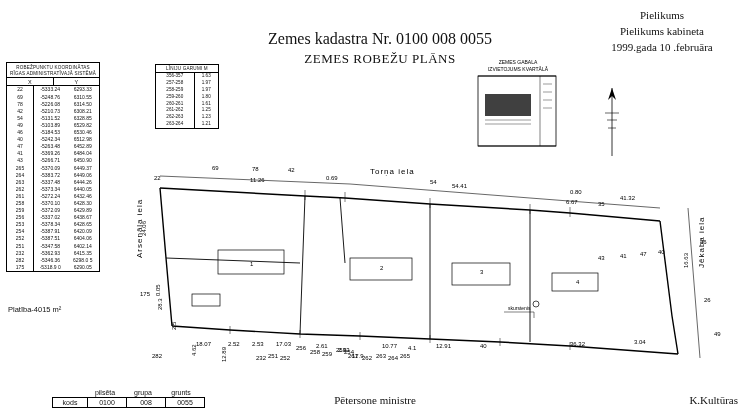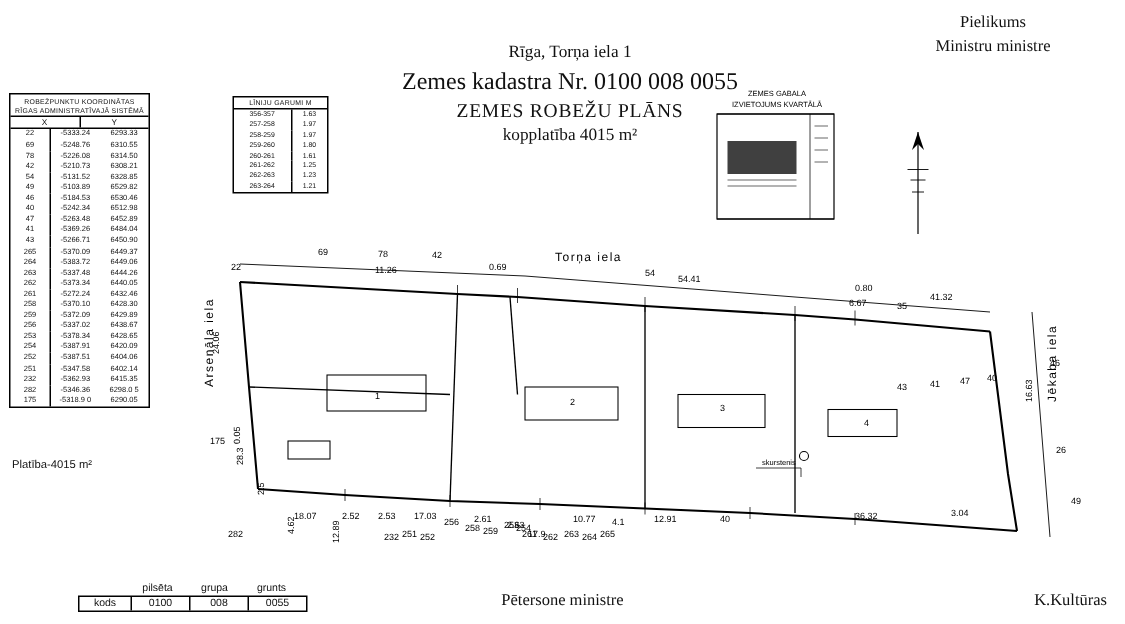--- a/index.html
+++ b/index.html
@@ -150,29 +150,28 @@
     fill: #000;
   }
   .lbl { font-size: 6px; }
   .lbl-sm { font-size: 5px; }
   .street { font-size: 8px; letter-spacing: 1px; }
 </style>
 </head>
 <body>
 
 <div class="abs" id="header-center">
-  <div class="line1">Rīga, Torņa iela 1</div>
   <div class="line2">Zemes kadastra Nr. 0100 008 0055</div>
   <div class="line3">ZEMES ROBEŽU PLĀNS</div>
-  <div class="line5">kopplatība 4015 m²</div>
 </div>
 
 <div class="abs" id="header-right">
   <div>Pielikums</div>
-  <div>Ministru ministre</div>
+  <div>Pielikums kabineta</div>
+  <div>1999.gada  10 .februāra</div>
 </div>
 
 <div class="abs" id="coord-table">
   <div class="ct-title">
     <span id="ct-title-l1">ROBEŽPUNKTU KOORDINĀTAS</span><br><span id="ct-title-l2">RĪGAS ADMINISTRATĪVAJĀ SISTĒMĀ</span>
   </div>
   <div class="ct-head">
     <span>X</span>
     <span>Y</span>
   </div>

